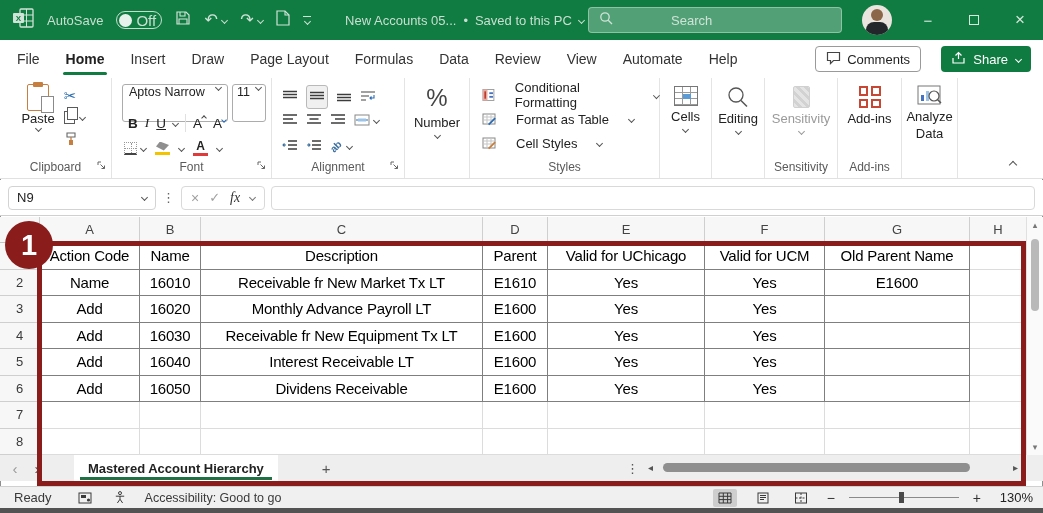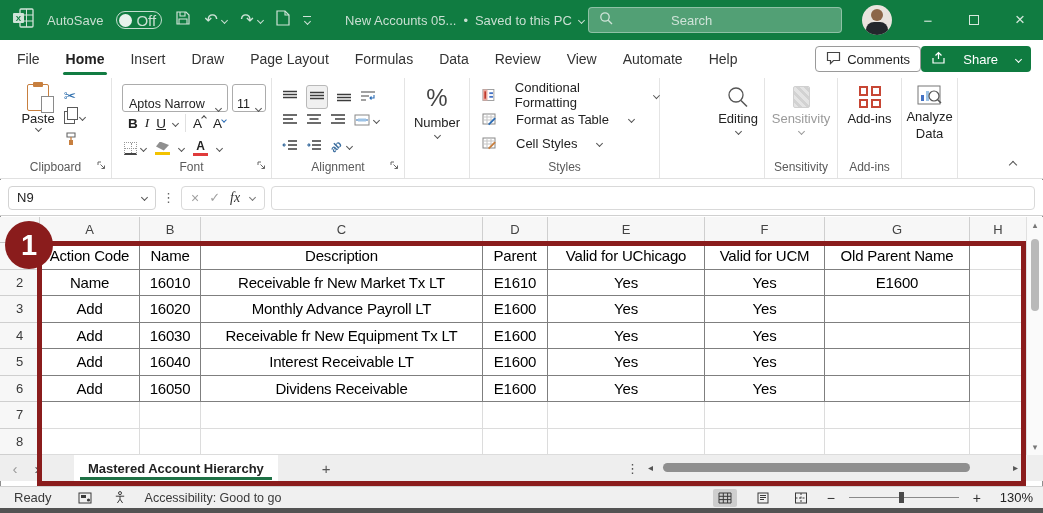--- a/index.html
+++ b/index.html
@@ -38,41 +38,41 @@
 
   
   .tabsrow{position:absolute;left:0;top:40px;width:100%;height:38px;background:#fff;display:flex;align-items:center;
            padding-left:4px;}
   .rtab{position:relative;height:38px;display:flex;align-items:center;padding:0 13px;font-size:14px;color:#333;cursor:default;}
   .rtab.active{font-weight:bold;color:#222;}
   .rtab.active::after{content:"";position:absolute;left:10px;right:10px;bottom:3px;height:3px;border-radius:2px;background:#117c42;}
   .comments-btn{position:absolute;right:122px;top:6px;height:26px;border:1px solid #9a9a9a;border-radius:4px;background:#fff;
                 display:flex;align-items:center;gap:6px;padding:0 10px;font-size:13px;color:#222;}
   .share-btn{position:absolute;right:12px;top:6px;height:26px;border-radius:4px;background:#0f7b40;color:#fff;
-             display:flex;align-items:center;gap:18px;padding:0 10px;font-size:13px;}
+             display:flex;align-items:center;gap:8px;padding:0 10px;font-size:13px;}
 
   
   .ribbon{position:absolute;left:0;top:78px;width:100%;height:101px;background:#fff;border-bottom:1px solid #e1e1e1;}
   .rgroup{position:absolute;top:0;bottom:0;border-right:1px solid #e4e4e4;}
   .glabel{position:absolute;bottom:4px;left:0;right:0;text-align:center;font-size:12px;color:#5a5a5a;}
   .launch{position:absolute;bottom:4px;right:5px;}
   .rbtn-lbl{font-size:13px;color:#222;}
   .gray{color:#9a9a9a;}
   
   .paste{position:absolute;left:16px;top:6px;width:44px;display:flex;flex-direction:column;align-items:center;gap:0;}
   .paste-ic{position:relative;width:22px;height:27px;}
   .clipb{position:absolute;inset:0;border:1.6px solid #c77f3f;border-radius:2px;background:#fff;}
   .clipb::before{content:"";position:absolute;top:-3px;left:50%;transform:translateX(-50%);width:10px;height:5px;background:#c77f3f;border-radius:1px;}
   .pagep{position:absolute;right:-5px;bottom:-2px;width:13px;height:17px;background:#fff;border:1px solid #8a8a8a;}
   .clip-col{position:absolute;left:64px;top:10px;display:flex;flex-direction:column;gap:8px;align-items:flex-start;}
   .scissors{color:#2f6fae;font-size:15px;line-height:1;}
   .copy-ic{position:relative;width:11px;height:13px;border:1.2px solid #5a5a5a;background:#fff;}
   .copy-ic::after{content:"";position:absolute;left:2px;top:-5px;width:9px;height:11px;border:1.2px solid #5a5a5a;background:#fff;}
   
-  .combo{height:28px;border:1px solid #acacac;border-radius:3px;background:#fff;display:flex;align-items:flex-end;
+  .combo{height:38px;border:1px solid #acacac;border-radius:3px;background:#fff;display:flex;align-items:flex-start;
          padding:0 6px;font-size:12.5px;color:#222;}
   .fontrow{position:absolute;display:flex;align-items:center;gap:7px;color:#222;}
   .fbtn{font-size:13.5px;color:#222;}
   .ubar{display:block;width:15px;height:3px;margin-top:1px;}
   .bord-ic{position:relative;width:13px;height:13px;border:1px dotted #999;border-bottom:2px solid #444;}
   .bord-ic::before{content:"";position:absolute;left:50%;top:0;bottom:0;border-left:1px dotted #999;}
   .bord-ic::after{content:"";position:absolute;top:50%;left:0;right:0;border-top:1px dotted #999;}
   .fill-ic{width:13px;height:9px;background:#8f8f8f;clip-path:polygon(30% 0,100% 40%,60% 100%,0 55%);}
   .stack{display:flex;flex-direction:column;align-items:center;line-height:1;}
   
@@ -428,20 +428,27 @@
               <path d="M1 5h12M1 8h12M5 2v10M9 2v10" stroke="#c5c5c5"></path>
               <path d="M6 12 12.5 5.5l1.3 1.3L7.3 13.3z" fill="#c77f3f"></path>
             </svg>
           <span>Cell Styles</span>
             <span class="chv" style="color:#555;"></span>
         </div>
       </div>
       <span class="glabel">Styles</span>
     </div>
 
+    <div class="rgroup" style="left:660px;width:52px;">
+      <div class="bigbtn" style="top:8px;">
+        <span class="cells-ic"></span>
+        <span class="rbtn-lbl">Cells</span>
+        <span class="chv" style="color:#555;"></span>
+      </div>
+    </div>
 
     <div class="rgroup" style="left:712px;width:53px;">
       <div class="bigbtn" style="top:8px;">
         <svg width="24" height="22" viewBox="0 0 24 22">
             <circle cx="10" cy="9" r="7" fill="none" stroke="#555" stroke-width="1.3"></circle>
             <path d="M15 14.5 21 20.5" stroke="#555" stroke-width="1.5"></path>
           </svg>
         <span class="rbtn-lbl">Editing</span>
         <span class="chv" style="color:#555;"></span>
       </div>

